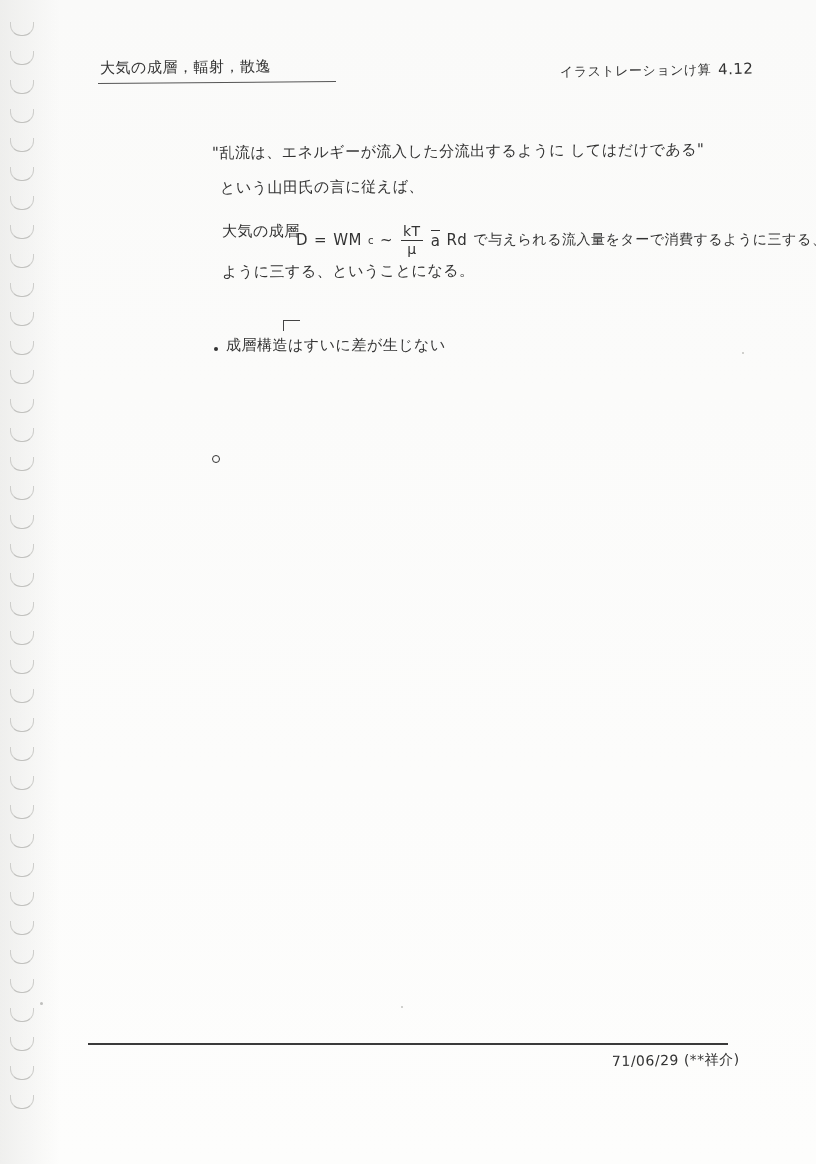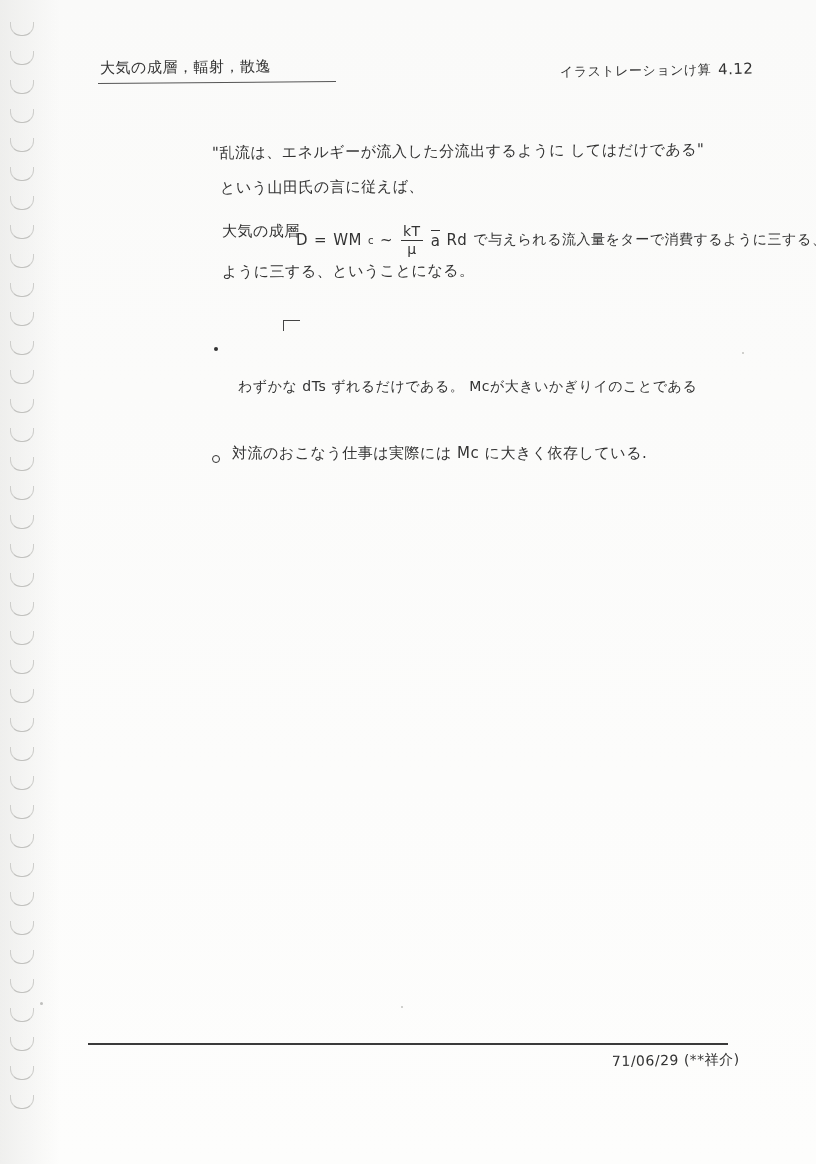--- a/index.html
+++ b/index.html
@@ -251,24 +251,23 @@
     </span>
     <span class="overbar">a</span>
     <span>Rd</span>
     <span style="font-size:14px;">で与えられる流入量をターで消費するように三する、ということになる。</span>
   </div>
 
   <div class="body-line hand ink" style="left:222px; top:262px; transform:rotate(-0.3deg);">ように三する、ということになる。</div>
 
   <div class="bullet-dot" style="left:214px; top:347px;"></div>
   <div id="mini-bracket"></div>
-  <div class="body-line hand ink" style="left:238px; top:378px; font-size:14px;">わずかな dTs ずれるだけである。 Mcが大きいかぎりイのことである</div>
+  <div class="body-line hand ink" style="left:226px; top:336px;">成層構造はすいに差が生じない</div>
 
   <div class="bullet-circle" style="left:212px; top:455px;"></div>
-  <div class="body-line hand ink" style="left:232px; top:444px;">対流のおこなう仕事は実際には Mc に大きく依存している.</div>
 
   <div id="footer-rule"></div>
   <div id="footer-date" class="hand ink">71/06/29 (**祥介)</div>
 
   <div class="speck" style="left:40px; top:1002px; width:3px; height:3px;"></div>
   <div class="speck" style="left:401px; top:1006px; width:2px; height:2px;"></div>
   <div class="speck" style="left:742px; top:352px; width:2px; height:2px;"></div>
 
 </div>
 

